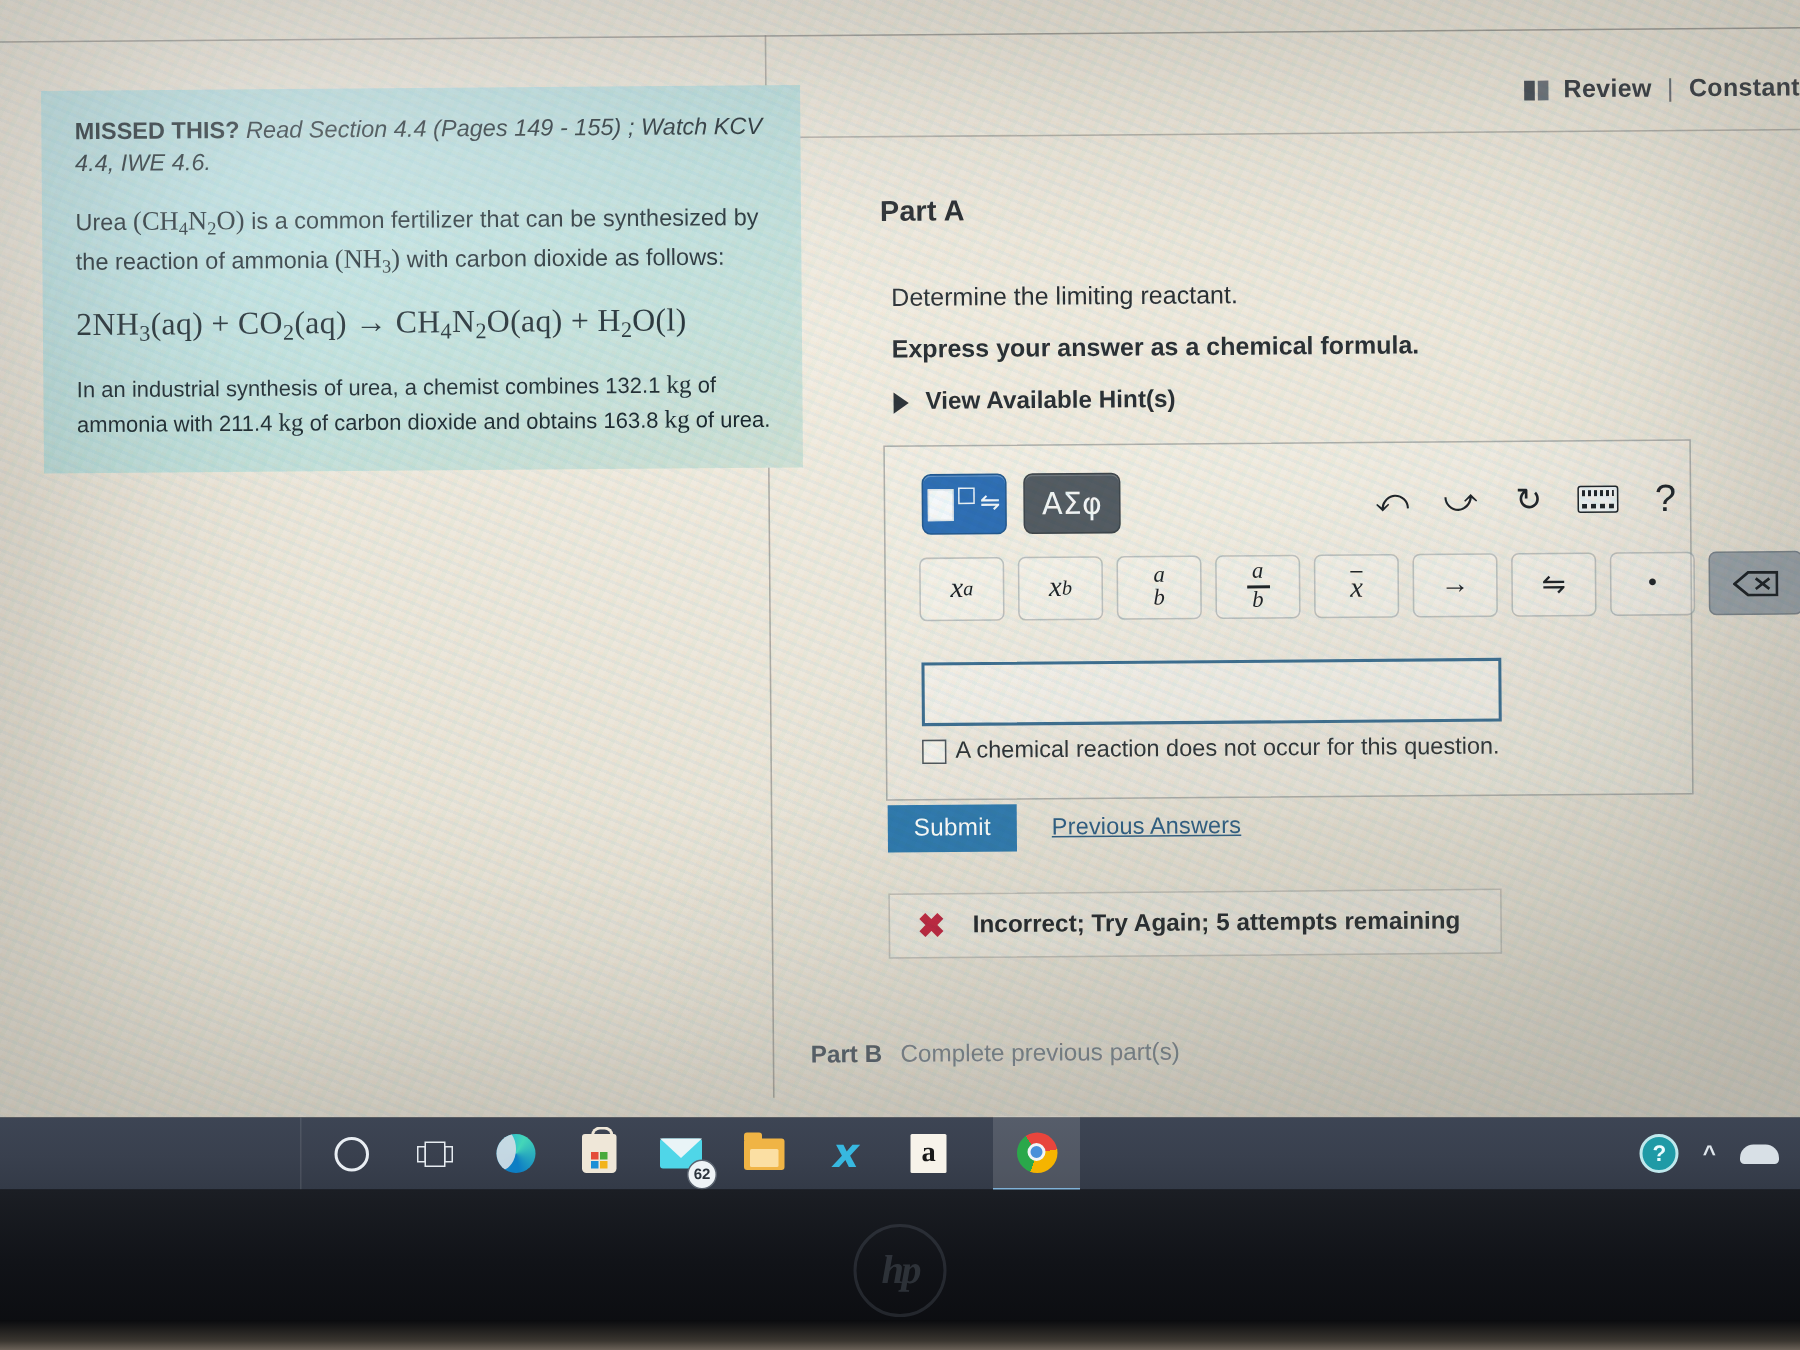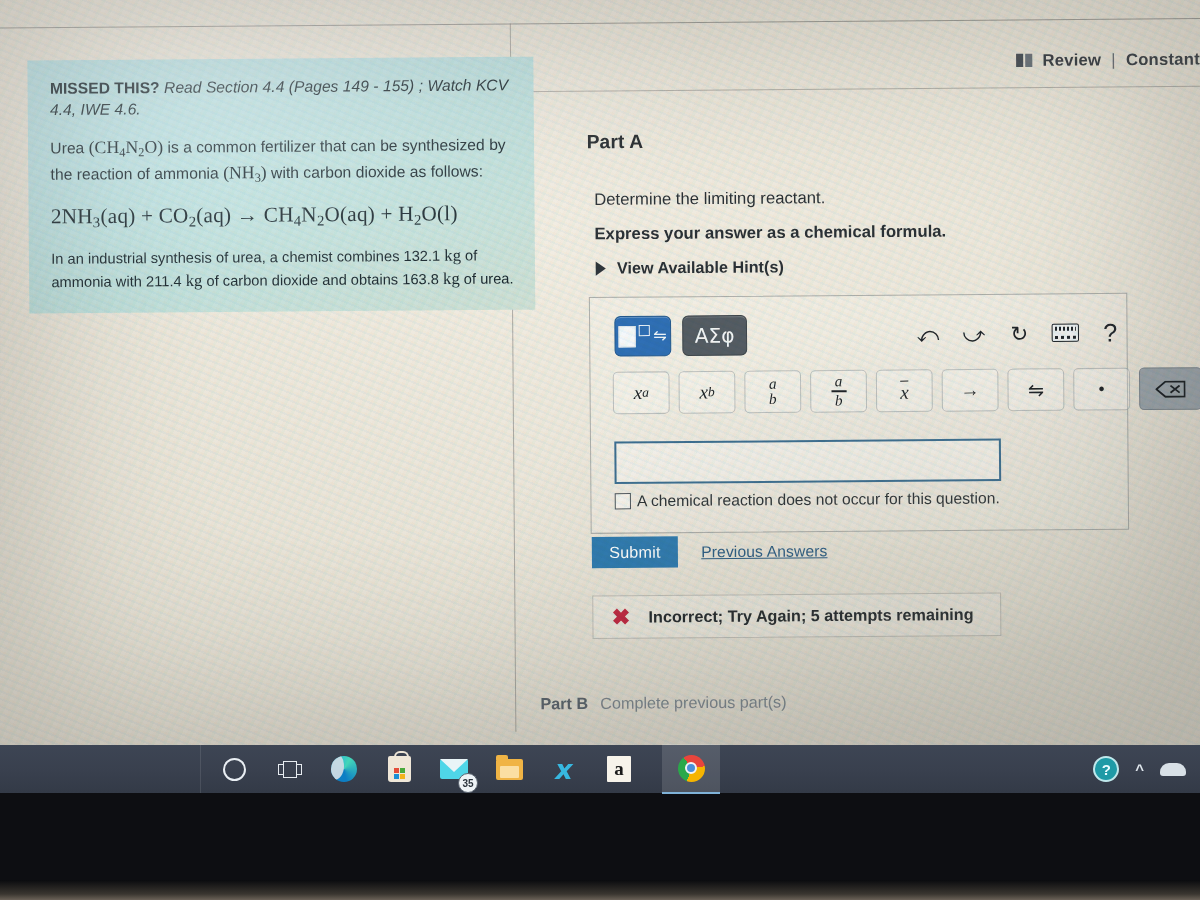--- a/index.html
+++ b/index.html
@@ -419,21 +419,21 @@
       <div class="ti">
         <span class="ic-store">
             <i class="q q1"></i>
             <i class="q q2"></i>
             <i class="q q3"></i>
             <i class="q q4"></i>
           </span>
       </div>
       <div class="ti">
         <span class="ic-mail"></span>
-        <span class="badge62">35</span>
+        <span class="badge62">62</span>
       </div>
       <div class="ti">
           <span class="ic-folder"></span>
         </div>
       <div class="ti">
           <span class="ic-bolt">x</span>
         </div>
       <div class="ti">
         <span class="ic-amazon">a</span>
       </div>
@@ -441,15 +441,18 @@
           <span class="ic-chrome"></span>
         </div>
     </div>
     <div class="tray">
       <span class="ic-help">?</span>
       <span class="ic-chev">^</span>
       <span class="ic-cloud"></span>
     </div>
   </div>
 
+  <div id="bezel">
+    <div id="hp">hp</div>
+  </div>
   <div id="deskedge"></div>
 
 </div>
 
 </body></html>

